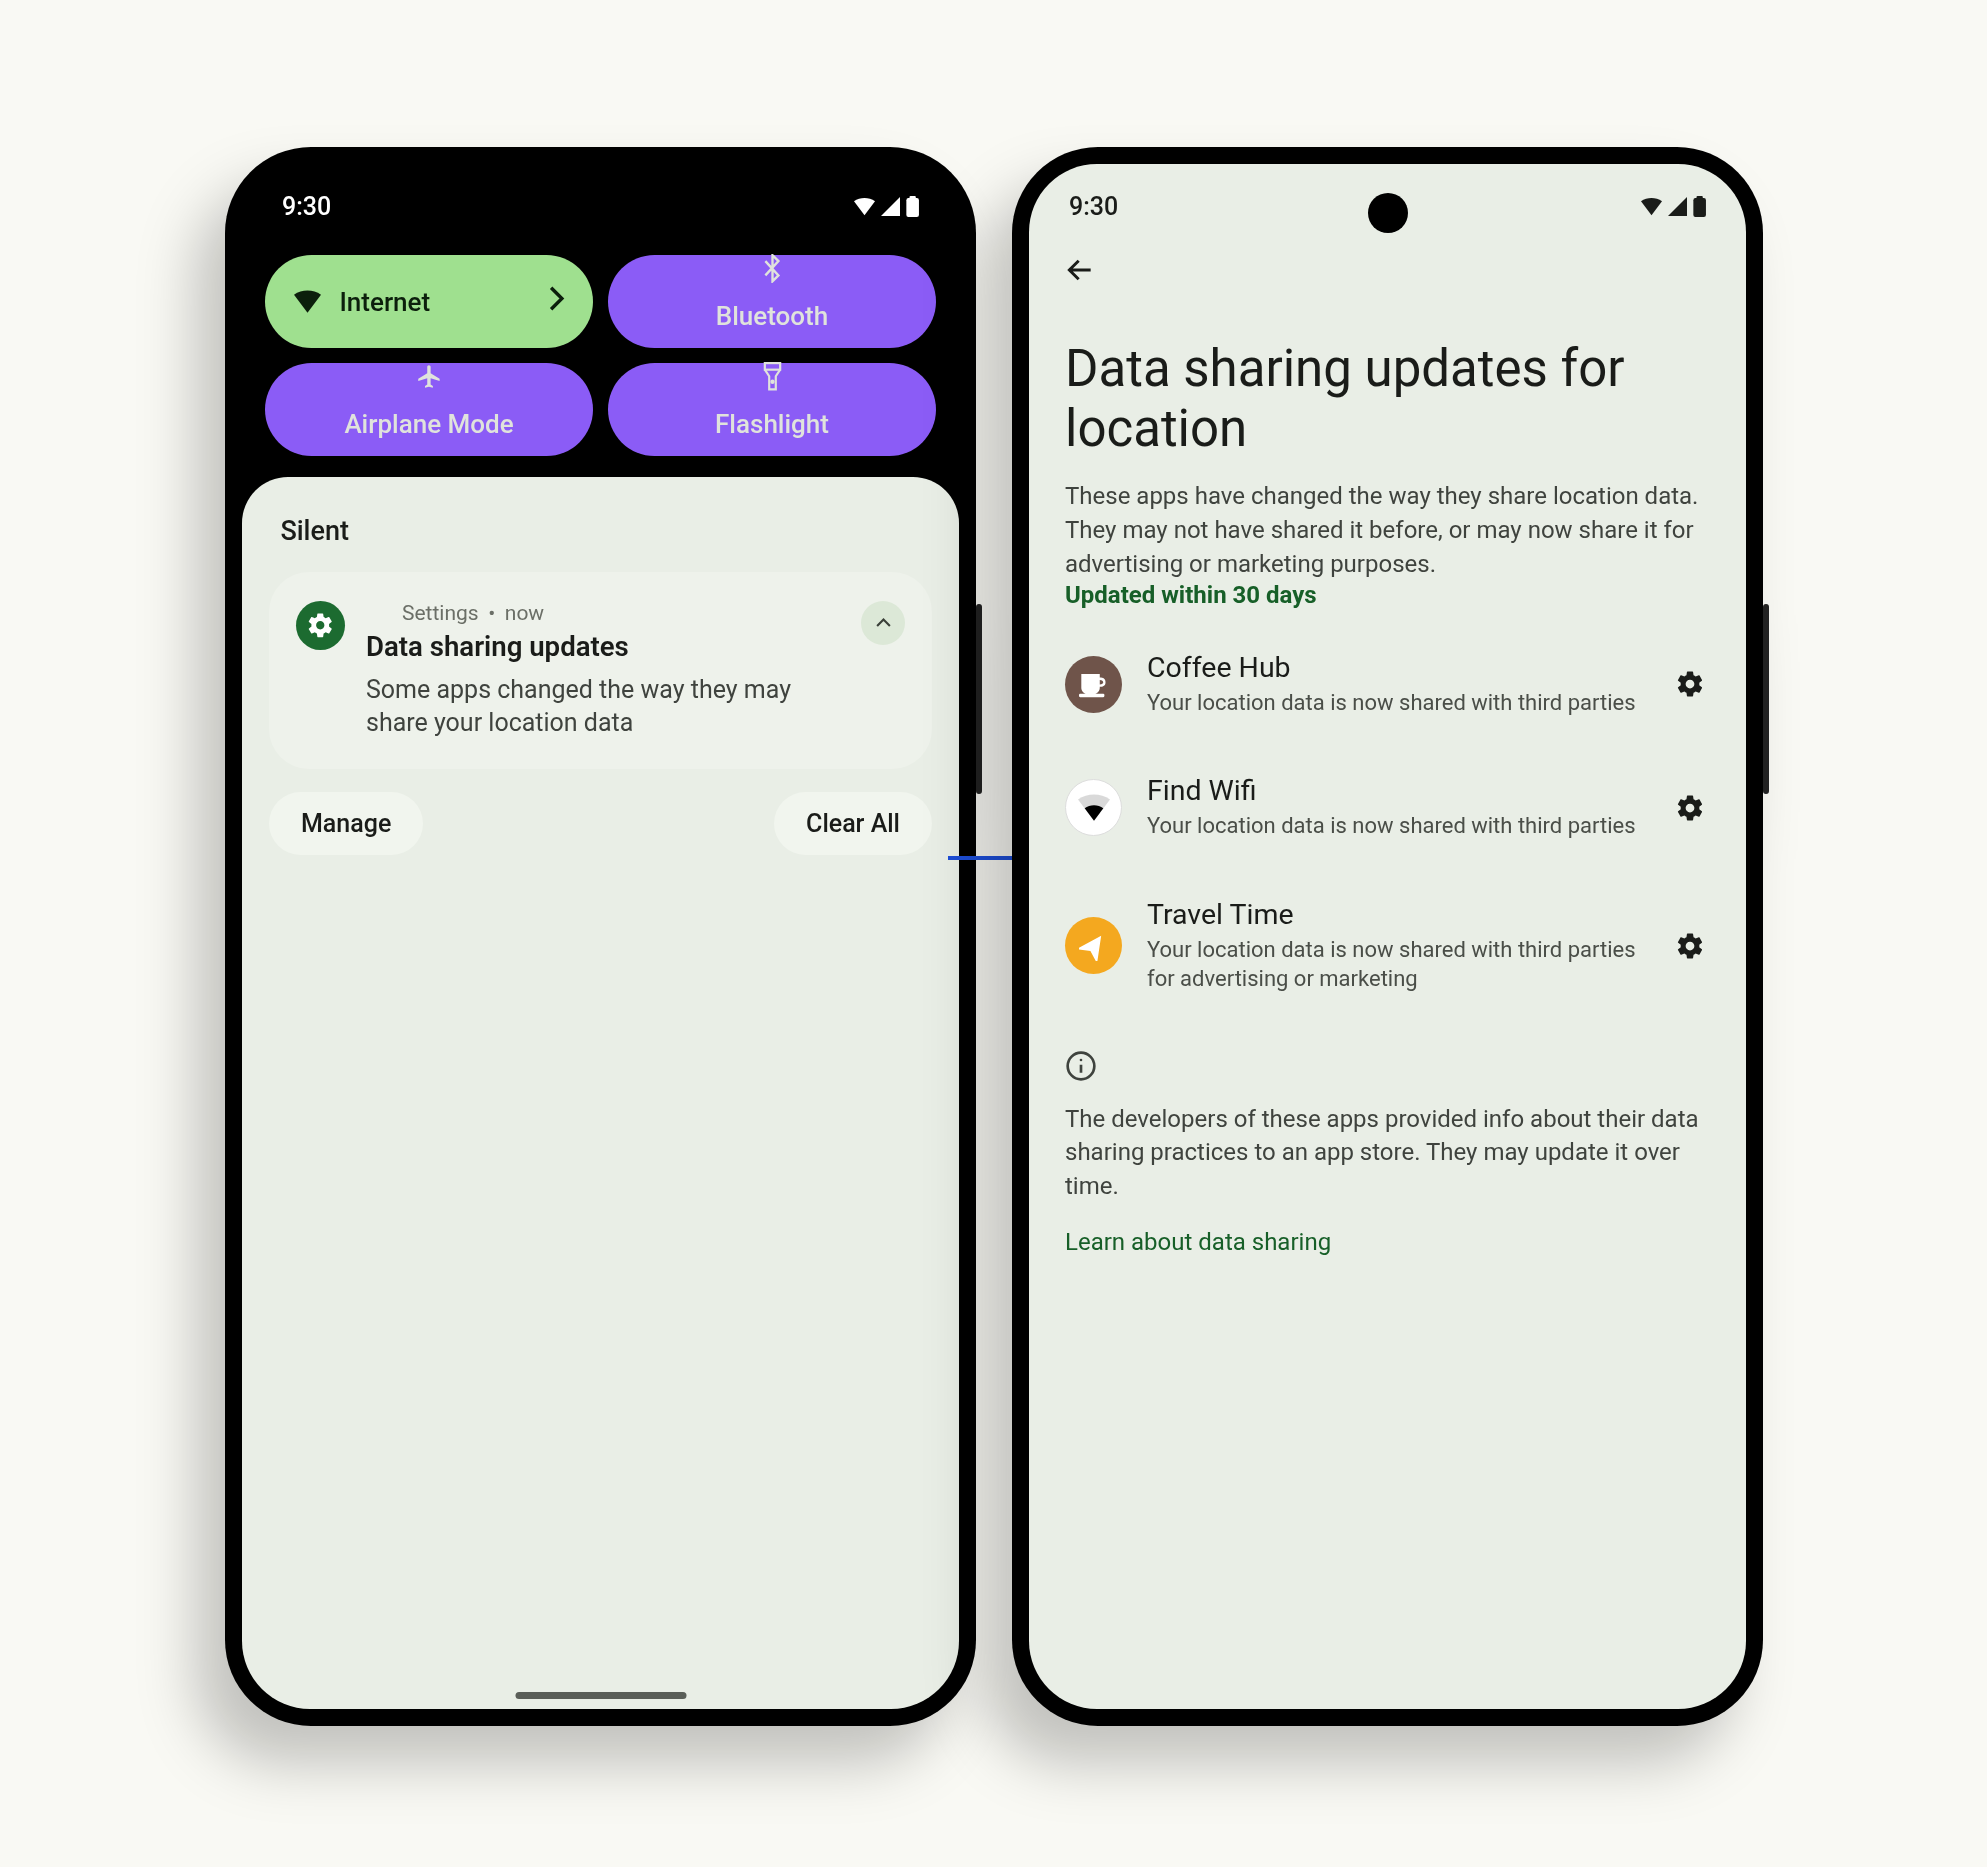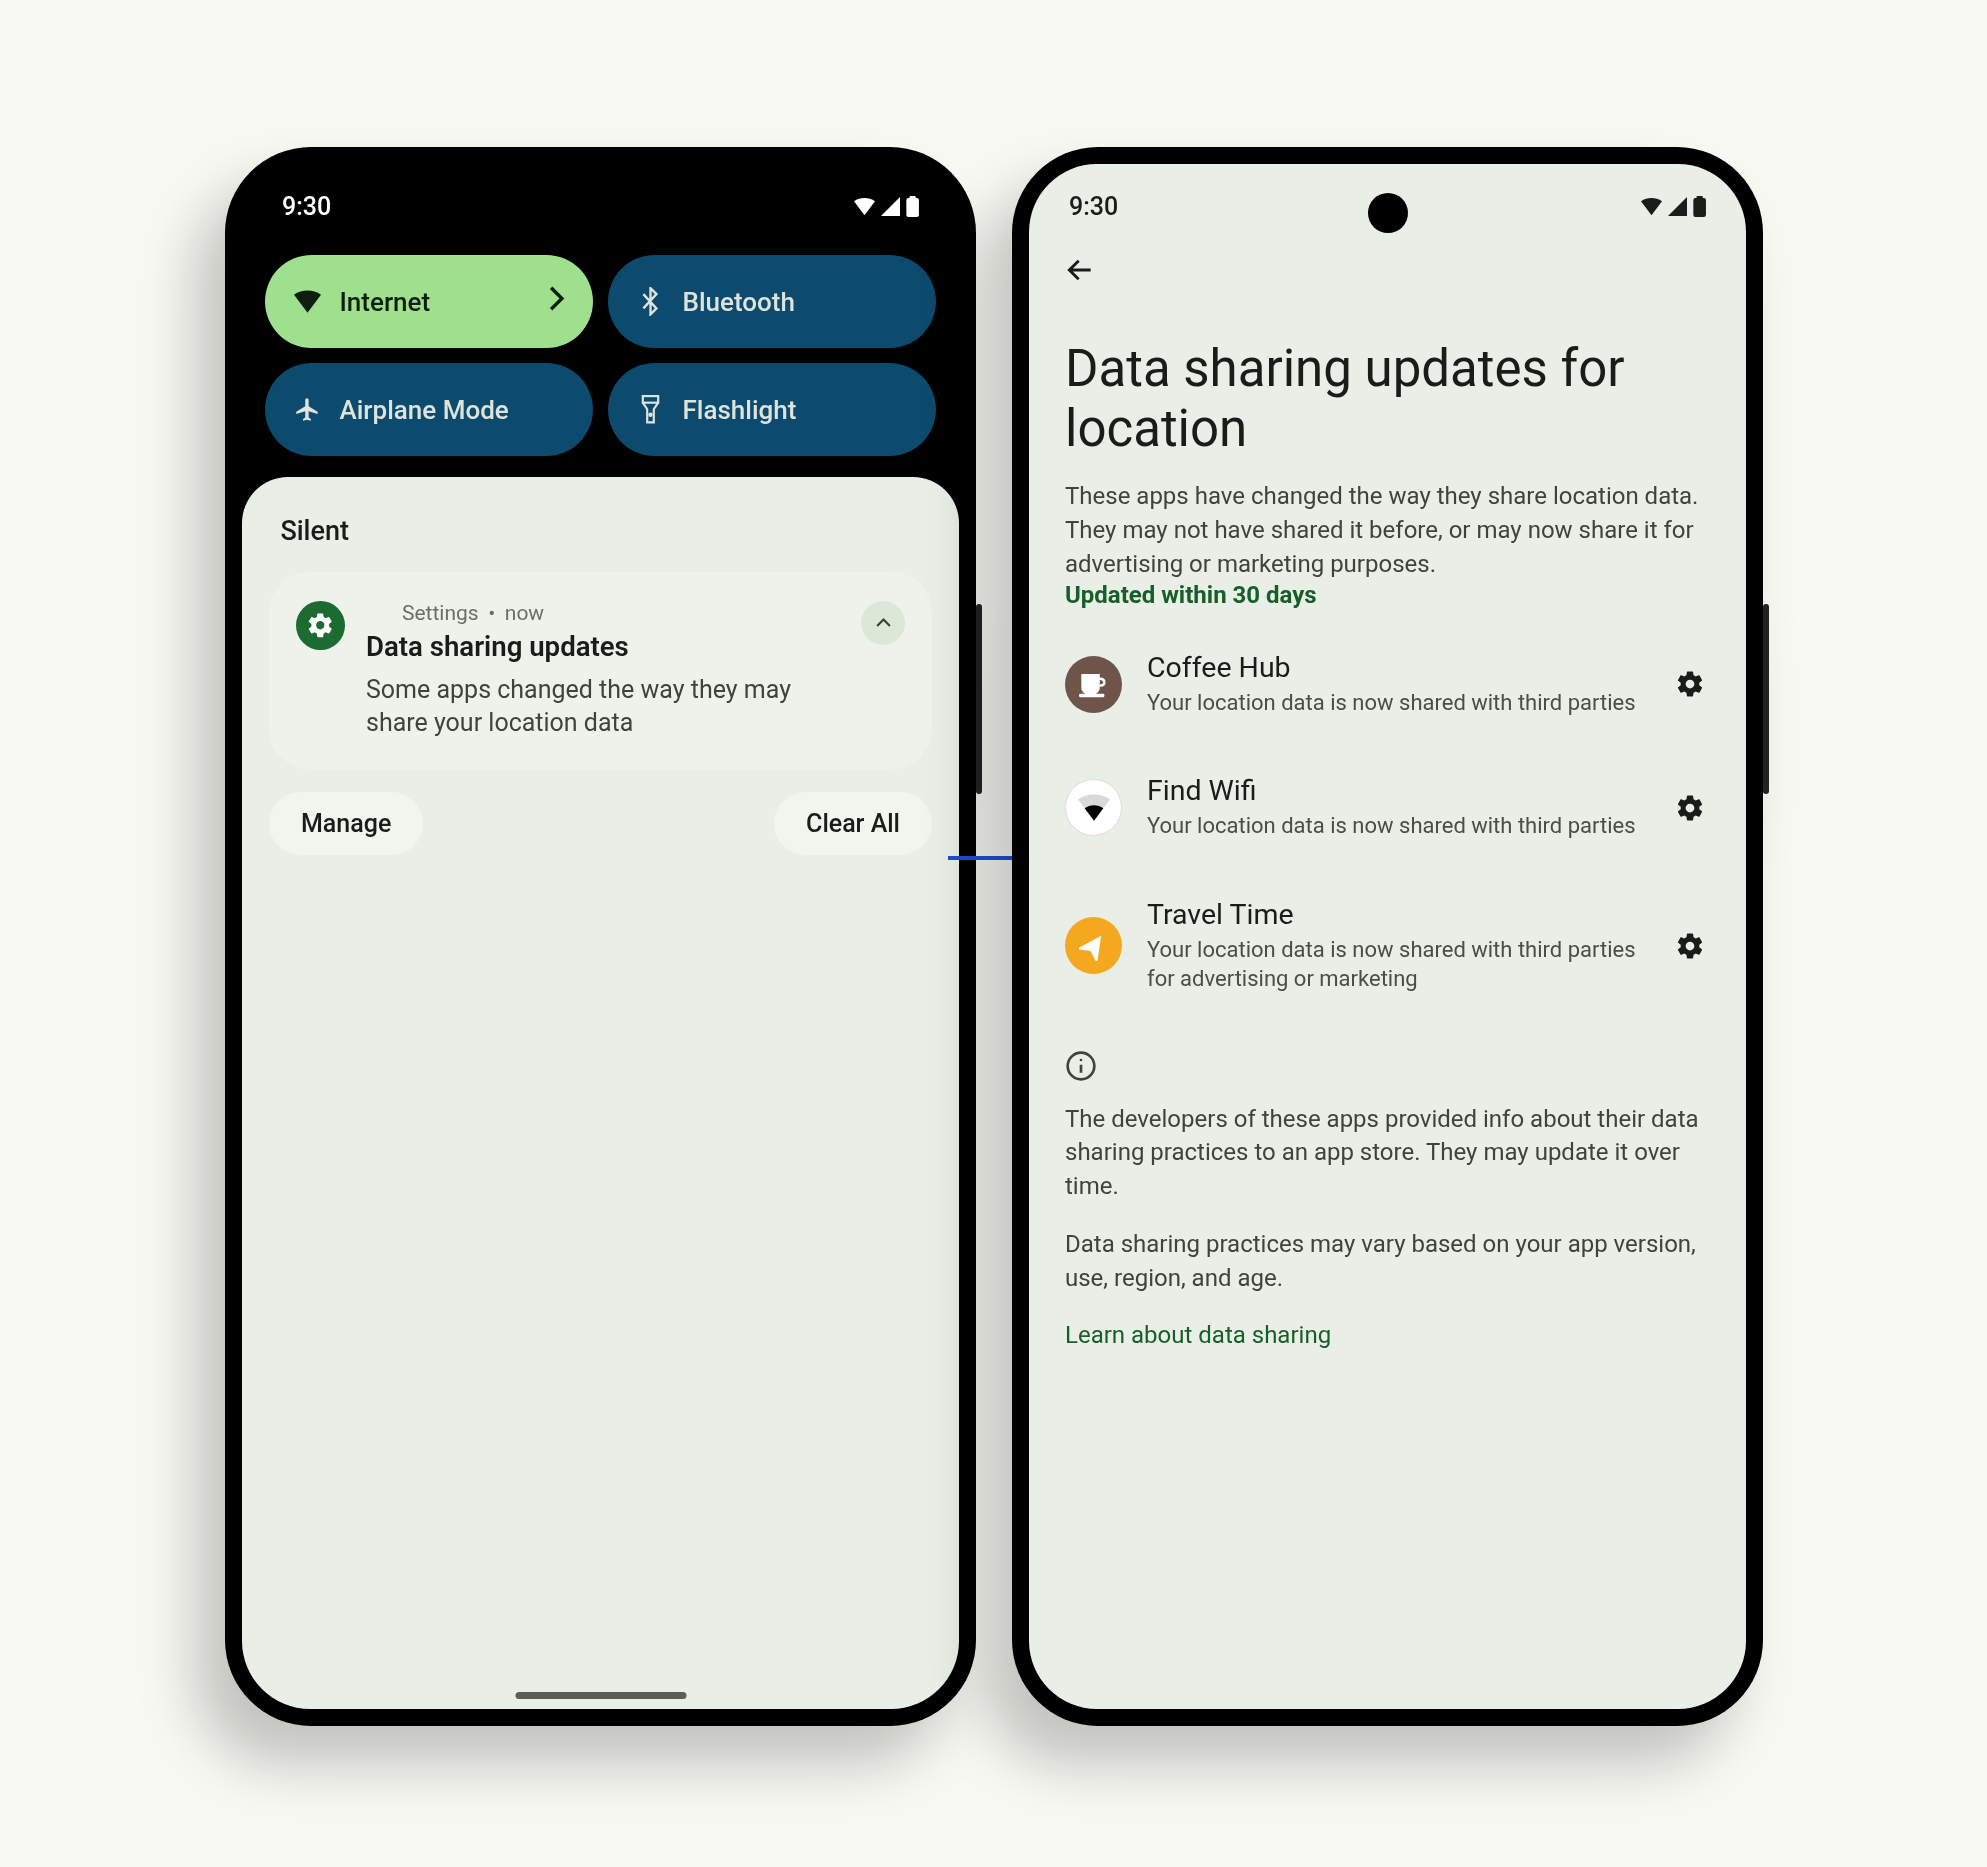--- a/index.html
+++ b/index.html
@@ -77,21 +77,21 @@
     height: 93px;
     border-radius: 48px;
     display: flex;
     align-items: center;
     gap: 19px;
     padding: 0 28.5px;
     font-size: 26px;
     font-weight: 500;
   }
   .qs-tile.active { background: #9fe08f; color: #0c1f0c; justify-content: space-between; }
-  .qs-tile.inactive { background: #0c4a6e; color: #e0e3dc; }
+  .qs-tile.inactive { background: #8b5cf6; color: #e0e3dc; flex-direction: column; }
   .qs-tile .chev { margin-left: auto; }
   .qs-ic { width: 27px; height: 27px; display:flex; align-items:center; justify-content:center; }
 
   .shade {
     background: #e9eee6;
     margin-top: 21px;
     border-radius: 46px 46px 0 0;
     flex: 1;
     padding: 38px 27px;
     height: calc(100% - 304px);
@@ -375,21 +375,20 @@
 
         <div class="info-section">
           <div class="info-icon">
             <svg width="32" height="32" viewBox="0 0 24 24" fill="none" stroke="#3f433e" stroke-width="2">
                   <circle cx="12" cy="12" r="10"></circle>
                   <line x1="12" y1="11" x2="12" y2="17"></line>
                   <circle cx="12" cy="7.5" r="1" fill="#3f433e" stroke="none"></circle>
                 </svg>
           </div>
           <p class="info-text">The developers of these apps provided info about their data sharing practices to an app store. They may update it over time.</p>
-          <p class="info-text">Data sharing practices may vary based on your app version, use, region, and age.</p>
           <p class="learn-link">Learn about data sharing</p>
         </div>
       </div>
     </div>
   </div>
   </div>
 
 </div>
 
 

